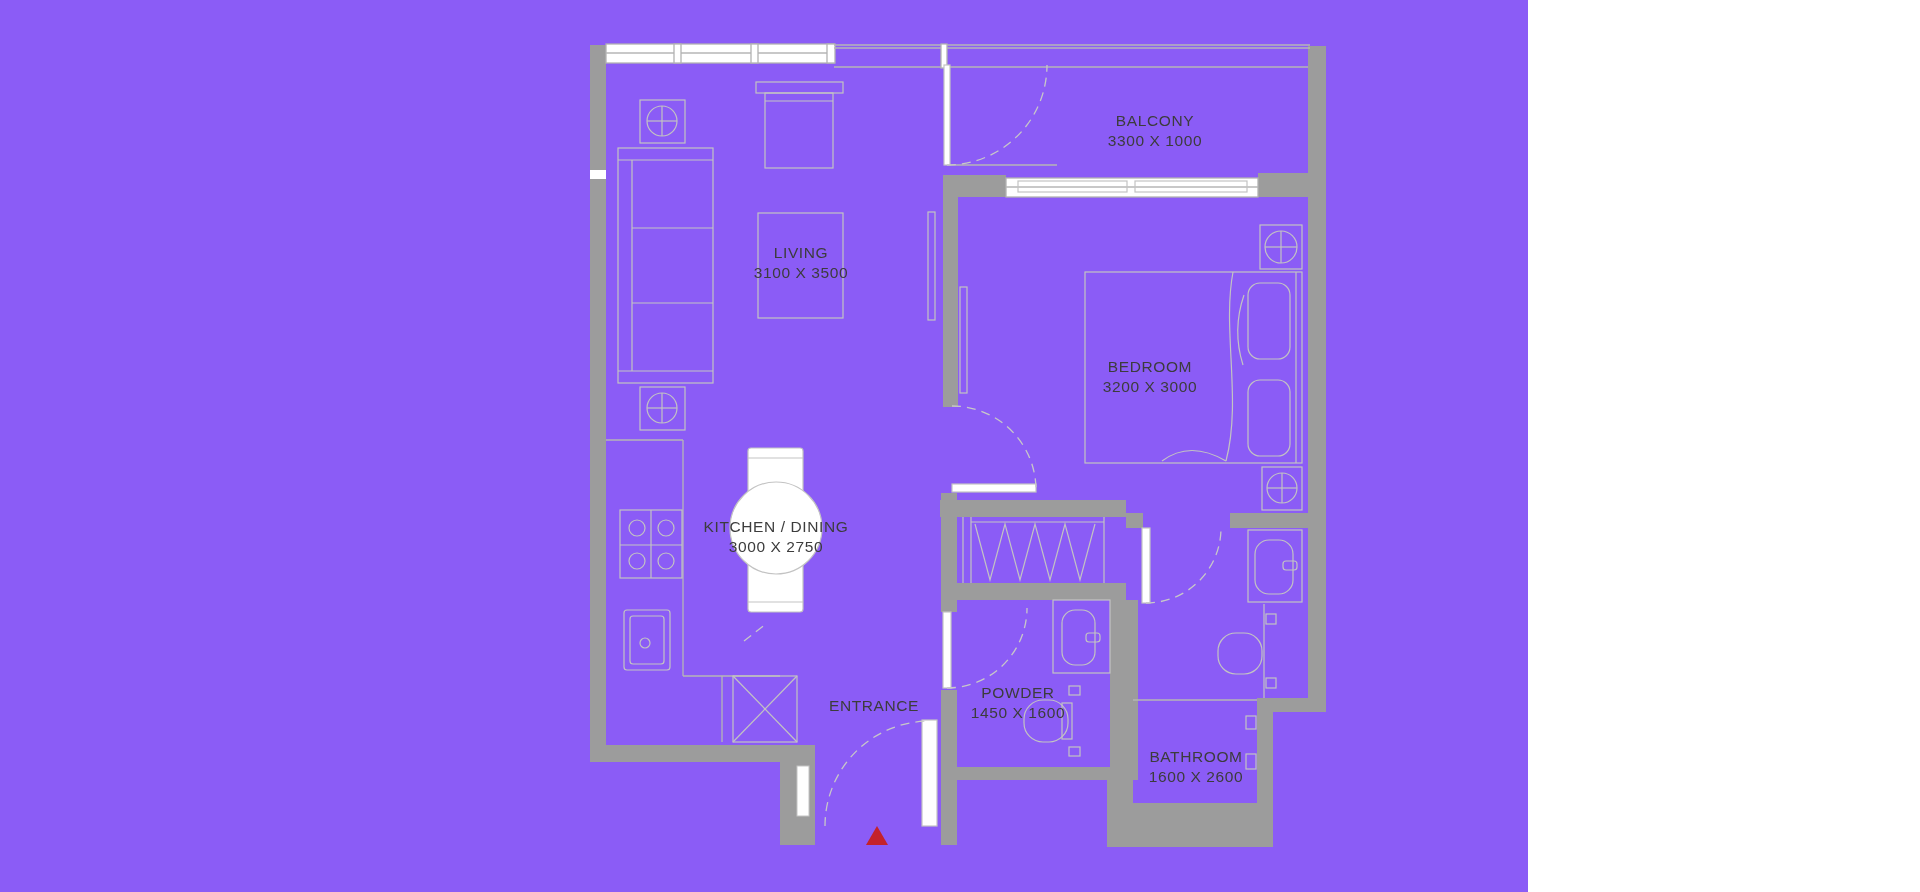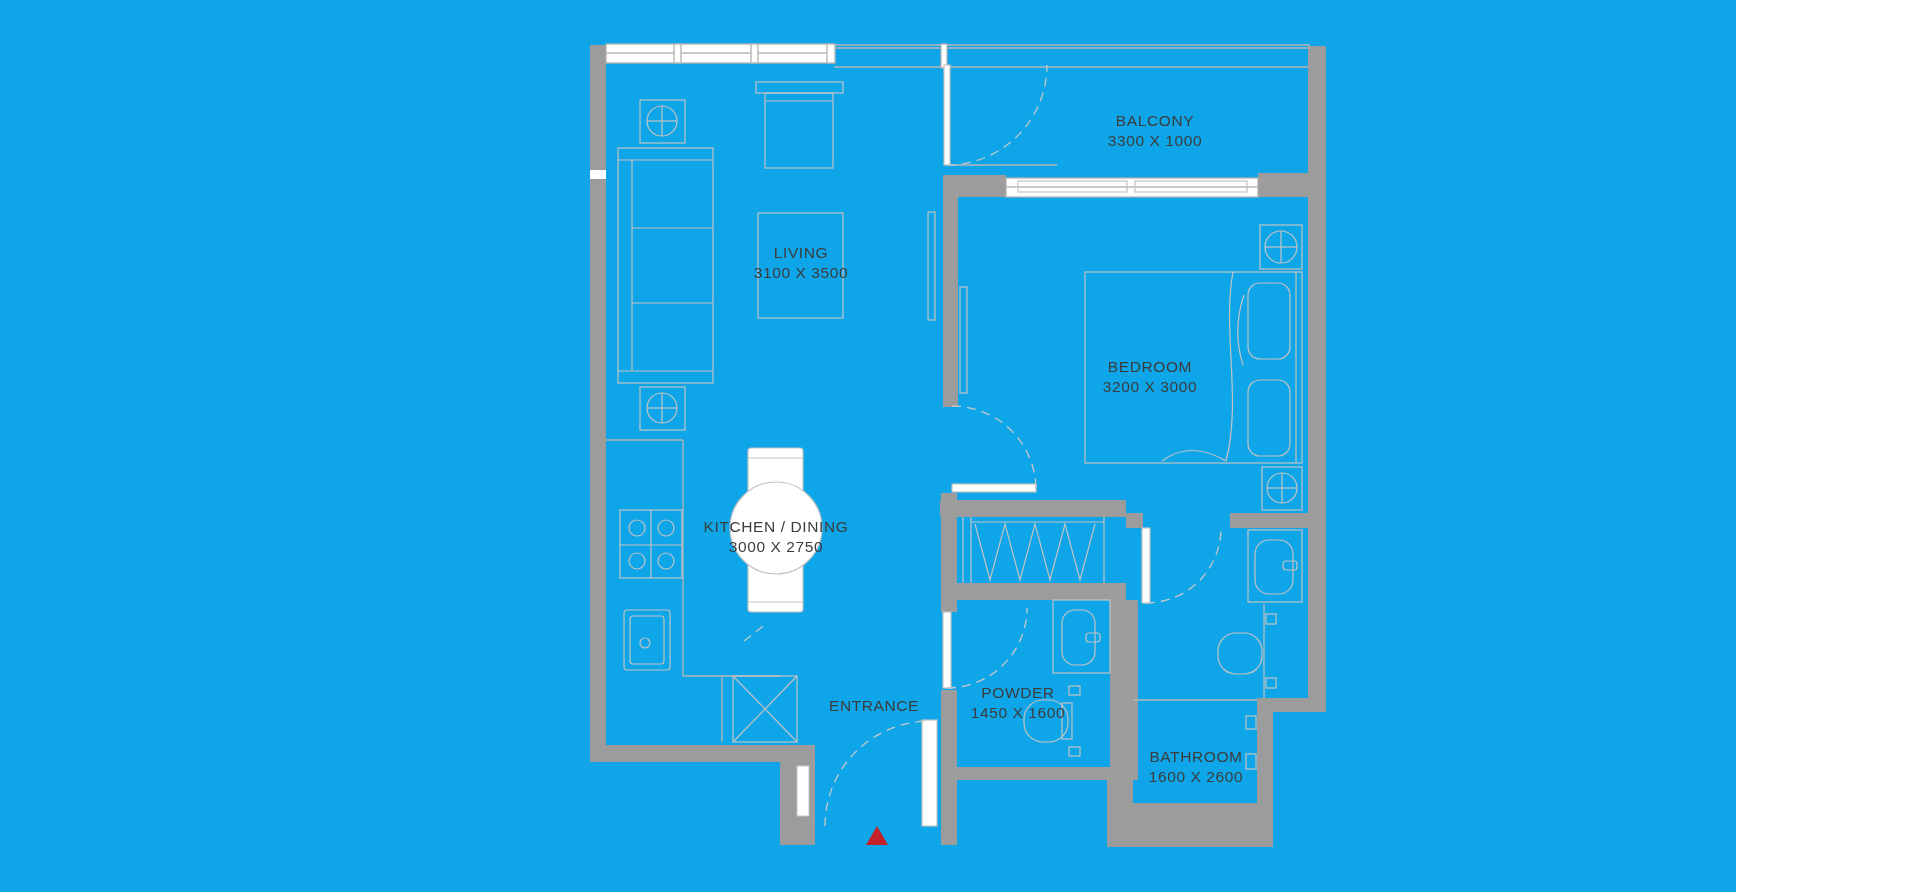--- a/index.html
+++ b/index.html
@@ -1,16 +1,16 @@
 <!DOCTYPE html>
 <html><head>
 <meta charset="utf-8">
 <style>
   html,body{margin:0;padding:0;background:#ffffff;}
-  .stage{position:relative;width:1736px;height:892px;background:#0ea5e9;overflow:hidden;
+  .stage{position:relative;width:1528px;height:892px;background:#8b5cf6;overflow:hidden;
          font-family:"Liberation Sans", sans-serif;text-align:center;}
   svg{position:absolute;left:0;top:0;}
   text{font-family:"Liberation Sans", sans-serif;fill:#3c3c3c;font-size:15.5px;letter-spacing:0.6px;}
   .wall{fill:#9c9c9c;stroke:none;}
   .thin{stroke:#b6b6b6;stroke-width:1.3;fill:none;}
   .furn{stroke:#c3c3c3;stroke-width:1.2;fill:#ffffff;}
   .furnl{stroke:#c3c3c3;stroke-width:1.2;fill:none;}
   .swing{stroke:#c8c8c8;stroke-width:1.3;fill:none;stroke-dasharray:9 6;}
   .winband{fill:#ffffff;stroke:#b2b2b2;stroke-width:1.3;}
 </style>

